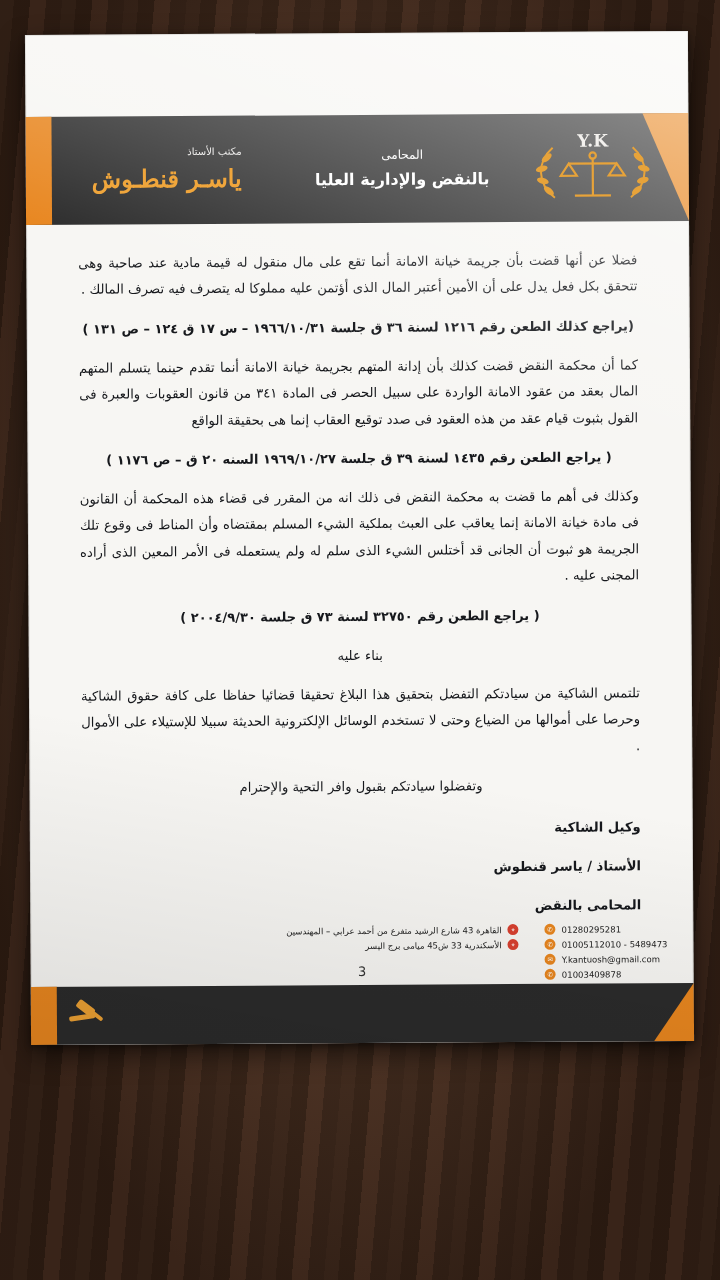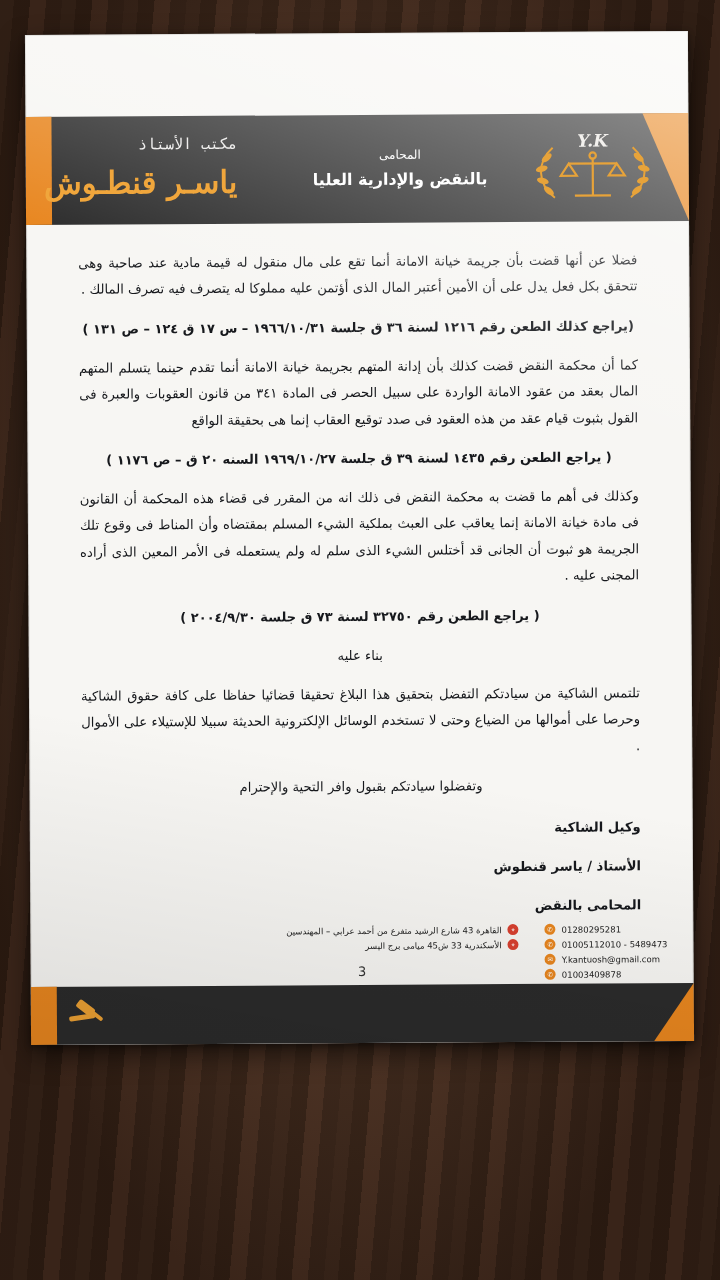--- a/index.html
+++ b/index.html
@@ -52,36 +52,37 @@
   .header::after{
     content:"";position:absolute;right:0;top:0;height:100%;width:0;height:0;
     border-top:108px solid #e8861f;
     border-left:46px solid transparent;
   }
   .h-right{
     text-align:right;color:#fff;line-height:1.5;
     font-family:"DejaVu Sans", sans-serif;
     z-index:2;
   }
-  .h-office{font-size:15px;color:#f0efee;margin-bottom:2px;font-family:Liberation Mono, monospace;}
+  .h-office{font-size:10px;color:#f0efee;margin-bottom:2px;}
   .h-name{
-    font-size:31px;color:#f0a63c;font-weight:bold;letter-spacing:1px;
+    font-size:24px;color:#f0a63c;font-weight:bold;letter-spacing:1px;
     font-family:"DejaVu Serif", serif;
+    margin-left:48px;
   }
   .h-mid{
     text-align:center;color:#fff;line-height:1.7;z-index:2;
     margin-right:-40px;
   }
   .h-mid .l1{font-size:12px;}
   .h-mid .l2{font-size:16px;font-weight:bold;}
 
   
   .logo{
     position:relative;z-index:2;width:140px;height:92px;
-    display:flex;align-items:flex-start;justify-content:center;font-style:italic;
+    display:flex;align-items:flex-start;justify-content:center;
   }
   .logo svg{display:block;}
 
   
   .content{
     padding:26px 52px 0 52px;
     direction:rtl;
     text-align:justify;
     color:#16181c;
     font-size:13.2px;

